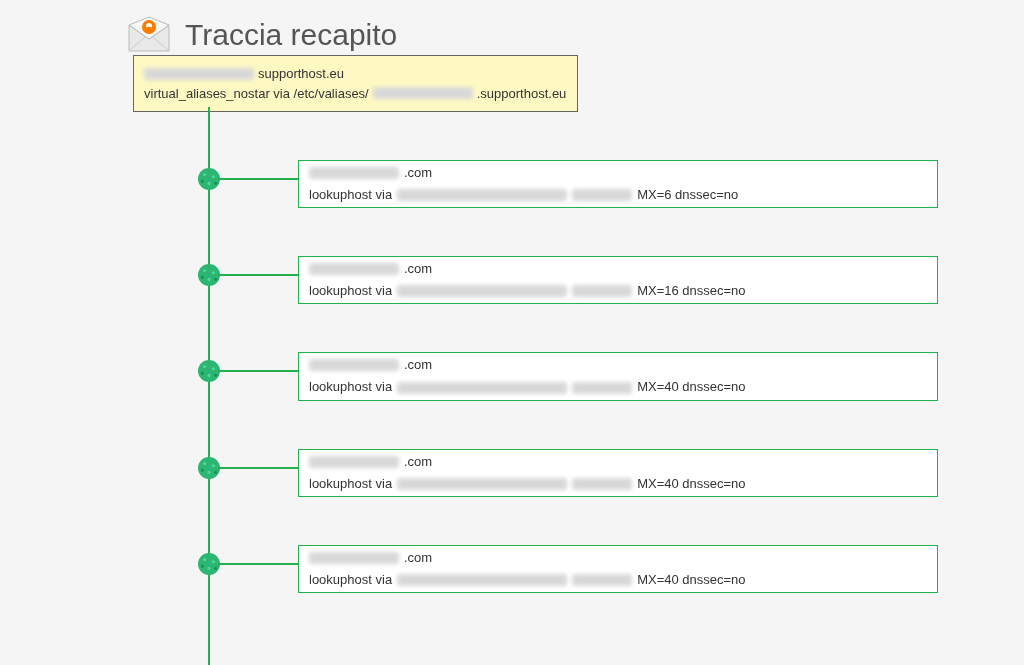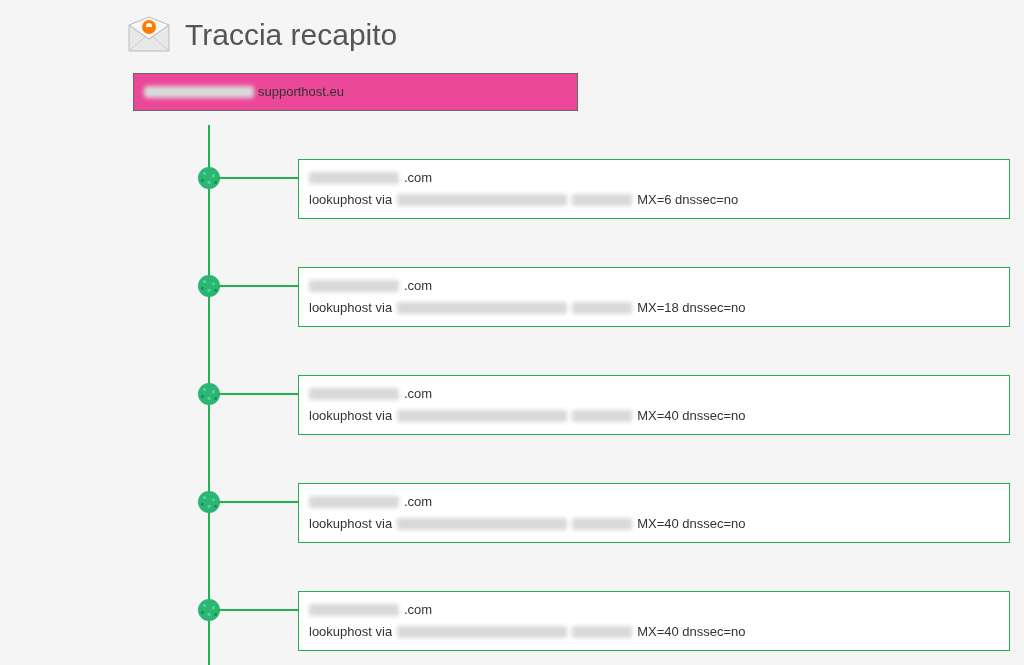--- a/index.html
+++ b/index.html
@@ -15,38 +15,37 @@
       overflow: hidden;
     }
     .container {
       padding: 15px 0 0 125px;
       position: relative;
     }
     .header {
       display: flex;
       align-items: center;
       gap: 12px;
-      margin-bottom: 18px;
     }
     .mail-icon {
       width: 48px;
       height: 40px;
       position: relative;
     }
     .page-title {
       font-size: 30px;
       font-weight: 400;
       color: #555;
     }
     .trace-area {
       position: relative;
       margin-left: 8px;
     }
     .root-box {
-      background: #ec4899;
+      background: #fef9c3;
       border: 1px solid #666;
       padding: 8px 10px;
       width: 445px;
       font-size: 13px;
       color: #333;
       line-height: 1.5;
     }
     .root-box .line1, .root-box .line2 {
       display: flex;
       align-items: center;
@@ -99,22 +98,22 @@
       left: 85px;
       top: 18px;
       height: 2px;
       width: 80px;
       background: #22b14c;
     }
     .hop-box {
       margin-left: 165px;
       background: #fff;
       border: 1px solid #22b14c;
-      padding: 7px 10px;
-      width: 712px;
+      padding: 1px 10px;
+      width: 640px;
       font-size: 13px;
       color: #333;
       line-height: 1.7;
     }
     .hop-box .hop-line {
       display: flex;
       align-items: center;
       gap: 5px;
       white-space: nowrap;
     }
@@ -138,20 +137,25 @@
   </div>
 
   <div class="trace-area">
     <div class="trunk"></div>
 
     <div class="root-box">
       <div class="line1">
         <span class="blur w110"></span>
         <span>supporthost.eu</span>
       </div>
+      <div class="line2">
+        <span>virtual_aliases_nostar via /etc/valiases/</span>
+        <span class="blur w100"></span>
+        <span>.supporthost.eu</span>
+      </div>
     </div>
 
     <div class="hop">
       <div class="hop-node"></div>
       <div class="hop-connector"></div>
       <div class="hop-box">
         <div class="hop-line">
           <span class="blur w90"></span>
           <span>.com</span>
         </div>
@@ -169,21 +173,21 @@
       <div class="hop-connector"></div>
       <div class="hop-box">
         <div class="hop-line">
           <span class="blur w90"></span>
           <span>.com</span>
         </div>
         <div class="hop-line">
           <span>lookuphost via</span>
           <span class="blur w170"></span>
           <span class="blur w60"></span>
-          <span>MX=18 dnssec=no</span>
+          <span>MX=16 dnssec=no</span>
         </div>
       </div>
     </div>
 
     <div class="hop">
       <div class="hop-node"></div>
       <div class="hop-connector"></div>
       <div class="hop-box">
         <div class="hop-line">
           <span class="blur w90"></span>

